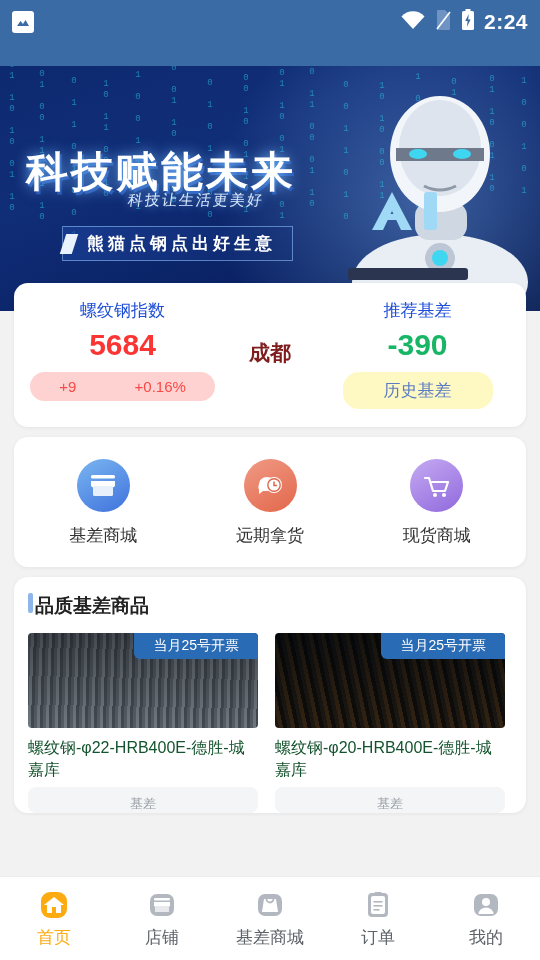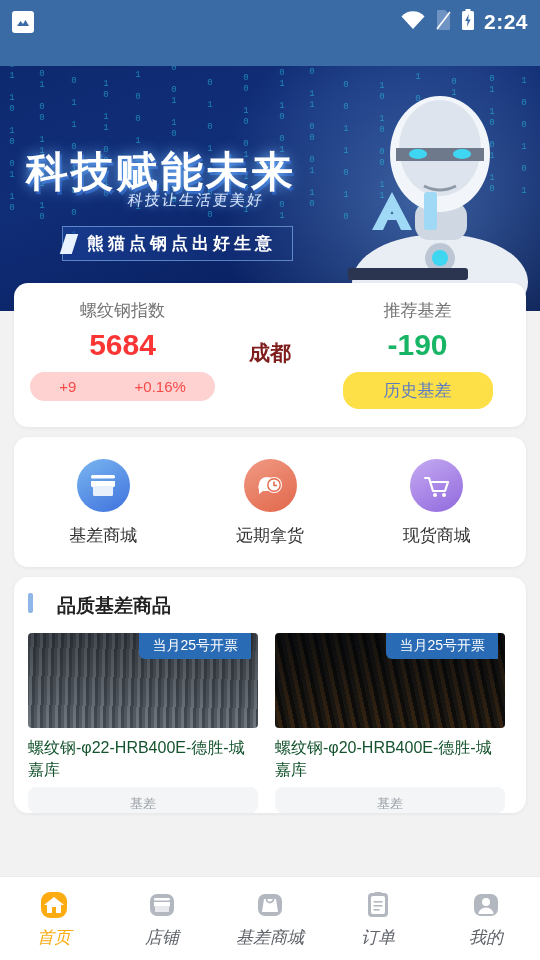--- a/index.html
+++ b/index.html
@@ -75,82 +75,82 @@
     box-shadow:0 1px 4px rgba(0,0,0,.06);
   }
 
   
   .price-card{
     position:relative; margin-top:-28px; padding:16px 16px 18px;
     display:flex; align-items:flex-start;
   }
   .pc-col{ flex:1; display:flex; flex-direction:column; align-items:center; }
   .pc-mid{ width:110px; display:flex; justify-content:center; padding-top:40px; }
-  .pc-label{ font-size:17px; color:#737373; }
+  .pc-label{ font-size:17px; color:#1d4ed8; }
   .pc-val{ font-size:30px; font-weight:bold; margin-top:6px; }
   .pc-val.up{ color:#fa3534; }
   .pc-val.down{ color:#18b566; }
   .city{ font-size:21px; font-weight:bold; color:#7f1d1d; }
   .chg-pill{
     margin-top:10px; background:#fdd2d1; color:#f74a48; border-radius:16px;
     font-size:15px; padding:6px 0; width:185px; display:flex;
     justify-content:space-around; align-items:center;
   }
   .hist-pill{
-    margin-top:10px; background:#fde047; color:#5b7cc4; border-radius:16px;
+    margin-top:10px; background:#fef9c3; color:#5b7cc4; border-radius:16px;
     font-size:17px; padding:7px 0; width:150px; text-align:center;
   }
 
   
   .quick{ display:flex; padding:22px 6px 20px; }
   .q-item{ flex:1; display:flex; flex-direction:column; align-items:center; gap:12px; }
   .q-circle{
     width:53px;height:53px;border-radius:50%;
     display:flex;align-items:center;justify-content:center;
   }
   .q-blue{ background:linear-gradient(150deg,#7ab6f0,#3f72dd); }
   .q-red{  background:linear-gradient(150deg,#f09a85,#e2674a); }
   .q-org{  background:linear-gradient(150deg,#ffc04d,#fa8e0a); }
   .q-pur{  background:linear-gradient(150deg,#c5aaf2,#9069dd); }
   .q-label{ font-size:17px; color:#333; }
 
   
   .prod-card{ padding:16px 14px 0; }
-  .sec-head{ display:flex; gap:24px; margin-bottom:14px; }
+  .sec-head{ display:flex; gap:2px; margin-bottom:14px; }
   .sec-bar{ width:5px; height:20px; background:#8fb6e8; border-radius:2px; }
   .sec-title{ font-size:19px; font-weight:bold; color:#222; }
   .prod-row{ display:flex; gap:17px; }
   .prod{ width:230px; }
   .prod-imgwrap{ position:relative; height:95px; border-radius:4px; overflow:hidden; }
   .img-a{ width:100%; height:100%;
     background:repeating-linear-gradient(92deg,#8e9399 0 3px,#b9bec4 3px 6px,#6f757c 6px 9px),
                linear-gradient(180deg,#5d6268,#9aa0a6);
     background-blend-mode:multiply; }
   .img-b{ width:100%; height:100%;
     background:repeating-linear-gradient(78deg,#3b3f45 0 4px,#6d5a42 4px 8px,#1f2329 8px 12px),
                linear-gradient(180deg,#2f3237,#7a6344);
     background-blend-mode:multiply; }
   .badge{
-    position:absolute; top:0; right:7px; background:#2a6bb5; color:#fff;
-    font-size:14px; padding:4px 13px; border-radius:0 0 0 6px;
+    position:absolute; top:0; right:0; background:#2a6bb5; color:#fff;
+    font-size:14px; padding:4px 19px; border-radius:0 0 0 6px;
   }
   .prod-title{ font-size:16px; color:#14532d; line-height:1.35; margin-top:9px; height:44px; }
   .prod-price{
     margin-top:6px; background:#f4f5f7; border-radius:8px; height:26px;
     display:flex; align-items:flex-end; justify-content:center;
     color:#9aa0a6; font-size:13px; overflow:hidden;
   }
 
   
   .tabbar{
     position:absolute; left:0; bottom:0; width:540px; height:84px;
     background:#fff; display:flex; align-items:center;
     border-top:1px solid #ececec;
   }
-  .tab{ flex:1; display:flex; flex-direction:column; align-items:center; gap:4px;font-style:italic; }
+  .tab{ flex:1; display:flex; flex-direction:column; align-items:center; gap:4px; }
   .tab-ico{ width:34px;height:34px; display:flex;align-items:center;justify-content:center; }
   .tab-label{ font-size:17px; color:#5e6269; }
   .tab.active .tab-label{ color:#fcab11; }
 </style>
 </head>
 <body>
 
 <div class="statusbar">
   <div class="sb-left">
     <span class="img-icon">
@@ -242,21 +242,21 @@
     <div class="chg-pill">
       <span>+9</span>
       <span>+0.16%</span>
     </div>
   </div>
   <div class="pc-mid">
     <span class="city">成都</span>
   </div>
   <div class="pc-col">
     <div class="pc-label">推荐基差</div>
-    <div class="pc-val down">-190</div>
+    <div class="pc-val down">-390</div>
     <div class="hist-pill">历史基差</div>
   </div>
 </div>
 
 <div class="card quick">
   <div class="q-item">
     <span class="q-circle q-blue">
       <svg width="30" height="28" viewBox="0 0 30 28">
           <rect x="3" y="3" width="24" height="3.5" rx="1.5" fill="#fff"></rect>
           <path d="M3 9 h24 v5 q-3 3 -6 0 q-3 3 -6 0 q-3 3 -6 0 q-3 3 -6 0 z" fill="#fff"></path>

